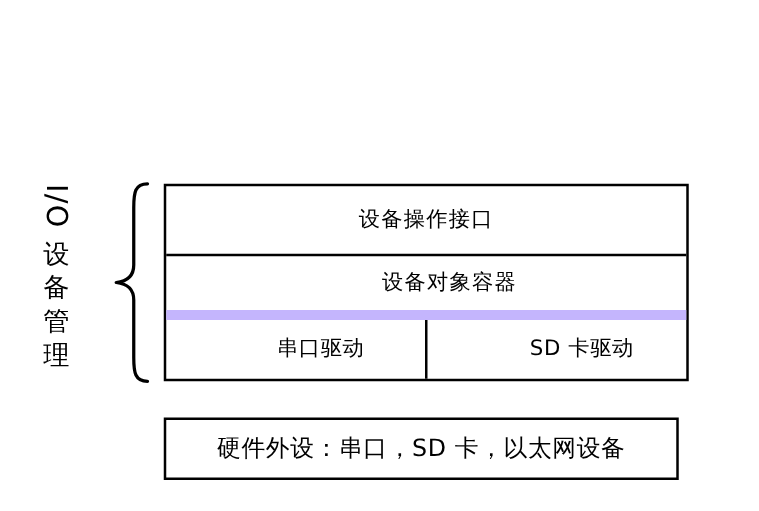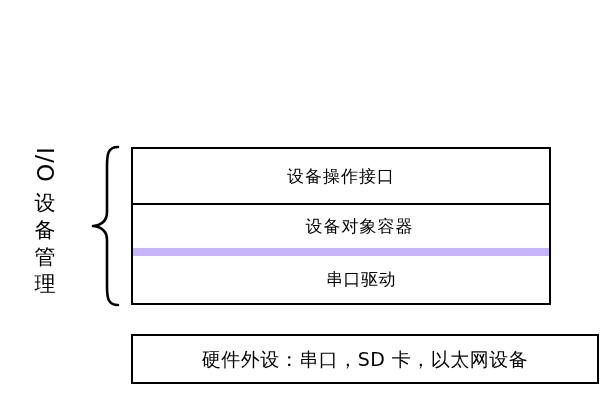--- a/index.html
+++ b/index.html
@@ -134,21 +134,21 @@
     font-size: 21px;
     line-height: 27px;
     display: block;
   }
 
   
   .hw-box {
     position: absolute;
     left: 131px;
     top: 334px;
-    width: 468px;
+    width: 412px;
     height: 50px;
     box-sizing: border-box;
     border: 2px solid #000000;
     display: flex;
     align-items: center;
     justify-content: center;
   }
   .hw-box .label {
     font-size: 19px;
     line-height: 1;
@@ -185,20 +185,23 @@
 
     <div class="stack-row r2">
       <span class="label">设备对象容器</span>
     </div>
 
     <div class="stack-row r3">
       <div class="driver-cells">
         <div class="driver-cell">
           <span class="label">串口驱动</span>
         </div>
+        <div class="driver-cell">
+          <span class="label">SD 卡驱动</span>
+        </div>
       </div>
     </div>
 
   </div>
 
   <div class="hw-box">
     <span class="label">硬件外设：串口，SD 卡，以太网设备</span>
   </div>
 
 </div>

